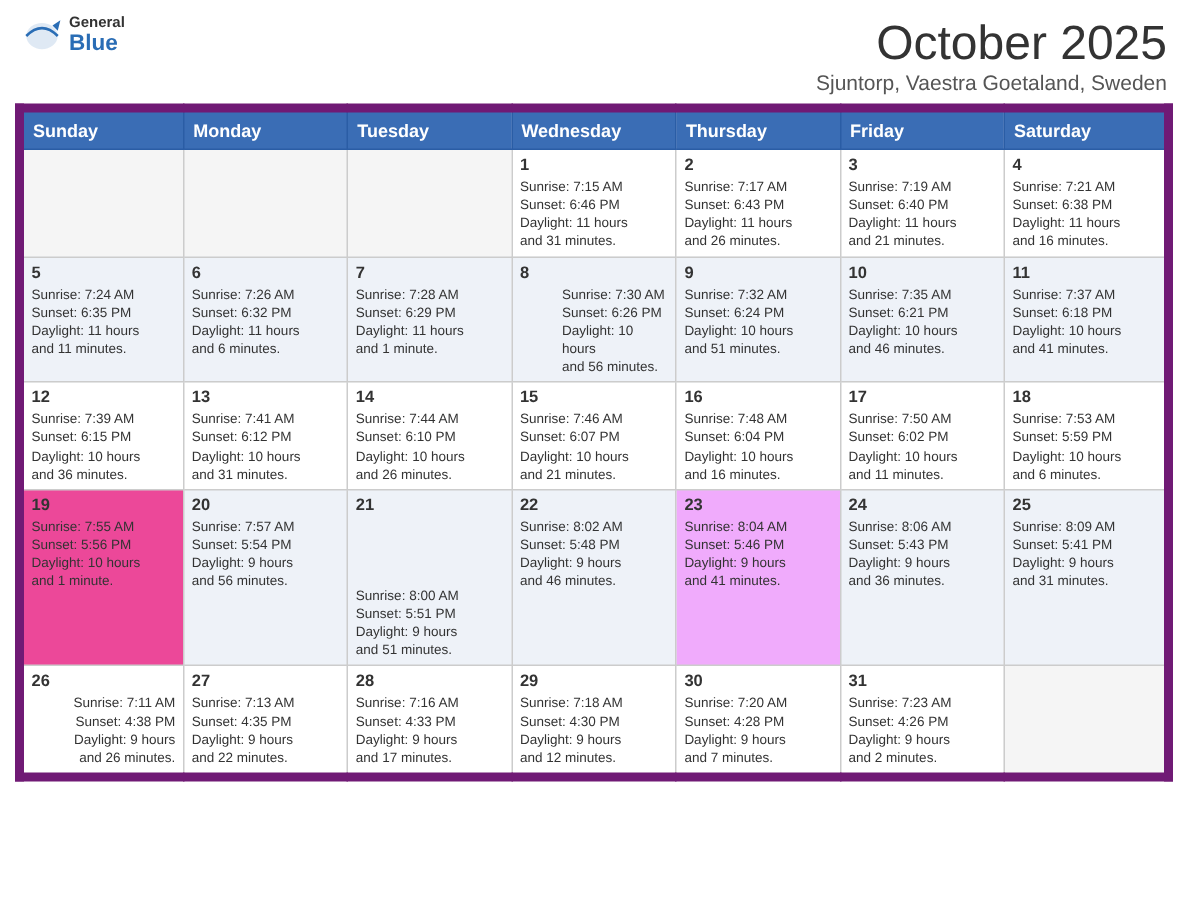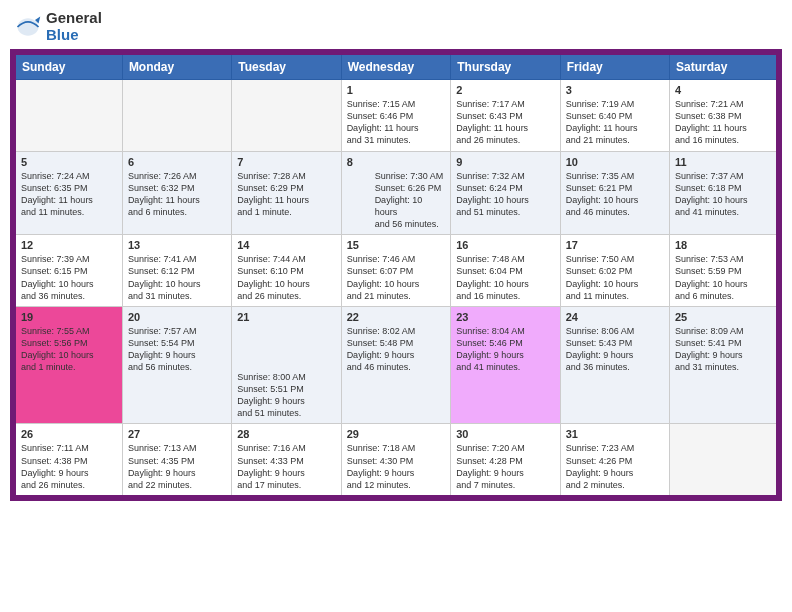--- a/index.html
+++ b/index.html
@@ -21,21 +21,21 @@
       display: flex;
       align-items: center;
       gap: 4px;
     }
     .logo-text {
       display: flex;
       flex-direction: column;
       line-height: 1.1;
     }
     .logo-general {
-      font-size: 15px;
+      font-size: 10px;
       font-weight: bold;
       color: #333;
     }
     .logo-blue {
       font-size: 15px;
       font-weight: bold;
       color: #2a6db5;
     }
     .logo-icon {
       width: 28px;
@@ -109,20 +109,24 @@
     <svg class="logo-icon" viewBox="0 0 32 32" xmlns="http://www.w3.org/2000/svg">
       <path d="M16 6 C22 6 28 10 28 16 C28 22 22 26 16 26 C10 26 4 22 4 16 C4 10 10 6 16 6Z" fill="#2a6db5" opacity="0.15"></path>
       <path d="M24 8 L30 4 L28 12Z" fill="#2a6db5"></path>
       <path d="M4 16 Q16 4 28 16" stroke="#2a6db5" stroke-width="2" fill="none"></path>
     </svg>
     <div class="logo-text">
       <span class="logo-general">General</span>
       <span class="logo-blue">Blue</span>
     </div>
   </div>
+  <div class="title-block">
+    <div class="month-title">October 2025</div>
+    <div class="location">Sjuntorp, Vaestra Goetaland, Sweden</div>
+  </div>
 </div>
 
 <table class="calendar">
   <thead>
     <tr>
     <th>Sunday</th>
         <th>Monday</th>
         <th>Tuesday</th>
         <th>Wednesday</th>
         <th>Thursday</th>
@@ -313,21 +317,21 @@
           <div class="day-number">25</div>
           <div class="day-info" style="white-space: pre-line;">Sunrise: 8:09 AM
 Sunset: 5:41 PM
 Daylight: 9 hours
 and 31 minutes.</div>
         </td>
       </tr>
       <tr>
         <td>
           <div class="day-number">26</div>
-          <div class="day-info" style="white-space: pre-line;">Sunrise: 7:11 AM
+          <div class="day-info" style="white-space: pre-line; text-align: right;">Sunrise: 7:11 AM
 Sunset: 4:38 PM
 Daylight: 9 hours
 and 26 minutes.</div>
         </td>
         <td>
           <div class="day-number">27</div>
           <div class="day-info" style="white-space: pre-line;">Sunrise: 7:13 AM
 Sunset: 4:35 PM
 Daylight: 9 hours
 and 22 minutes.</div>

